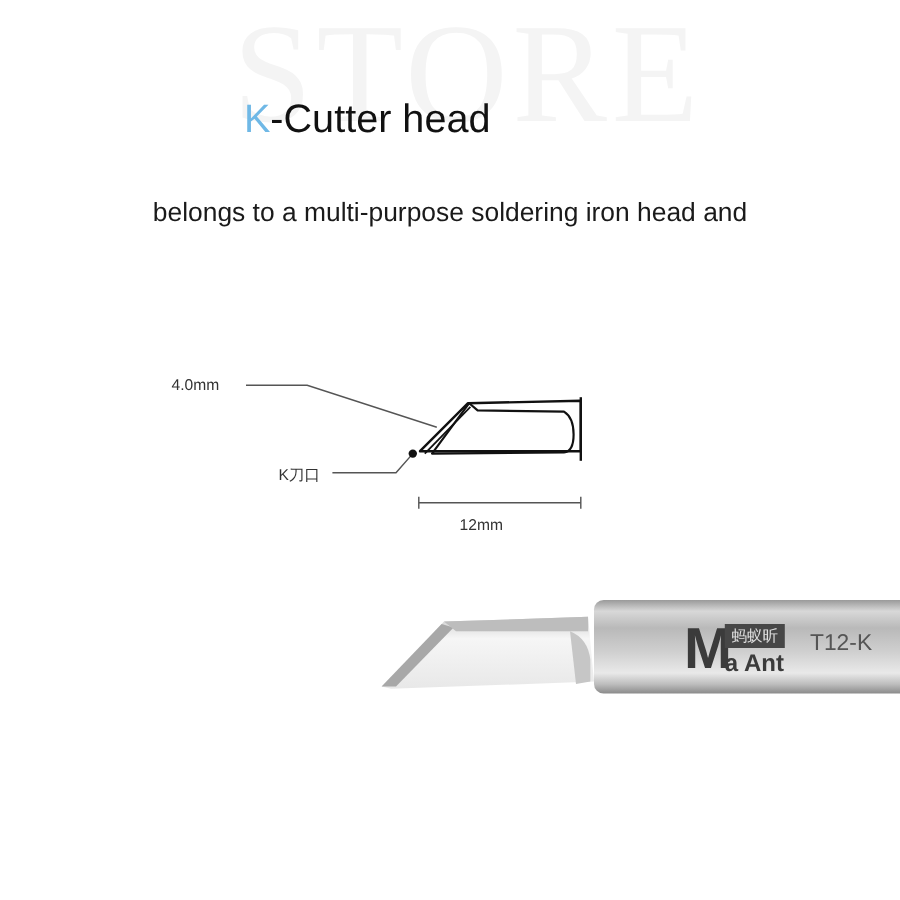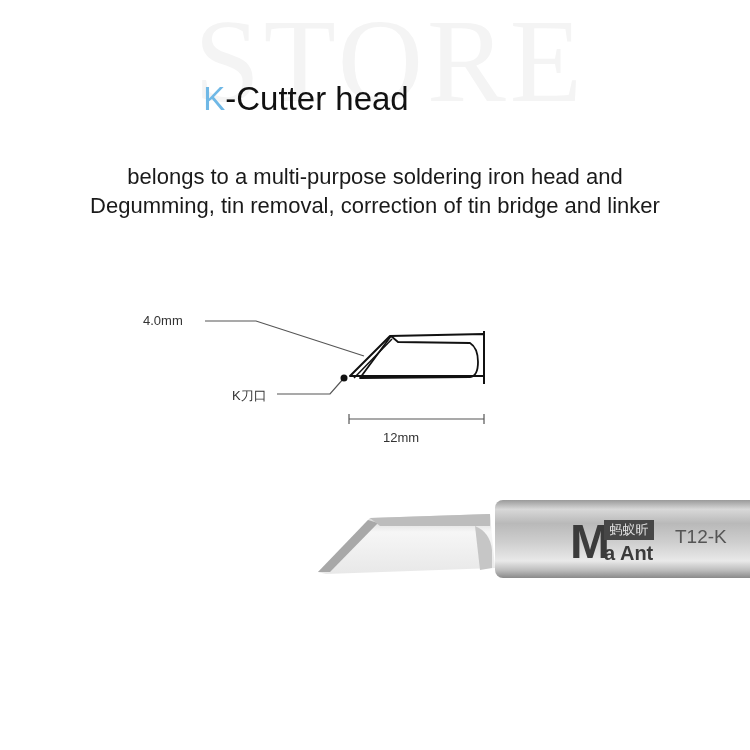--- a/index.html
+++ b/index.html
@@ -22,21 +22,20 @@
 </style>
 </head>
 <body>
 
 <div class="watermark">STORE</div>
 
 <div class="title"><span class="accent">K</span><span>-Cutter head</span></div>
 
 <div class="desc">
   <div>belongs to a multi-purpose soldering iron head and</div>
-  <div>Degumming, tin removal, correction of tin bridge and linker</div>
 </div>
 
 <svg width="750" height="470">
   <defs>
     <linearGradient id="fadeTop" x1="0" x2="1" y1="0" y2="0">
       <stop offset="0" stop-color="#111"></stop>
         <stop offset="0.7" stop-color="#222"></stop>
         <stop offset="1" stop-color="#fff"></stop>
     </linearGradient>
   </defs>

